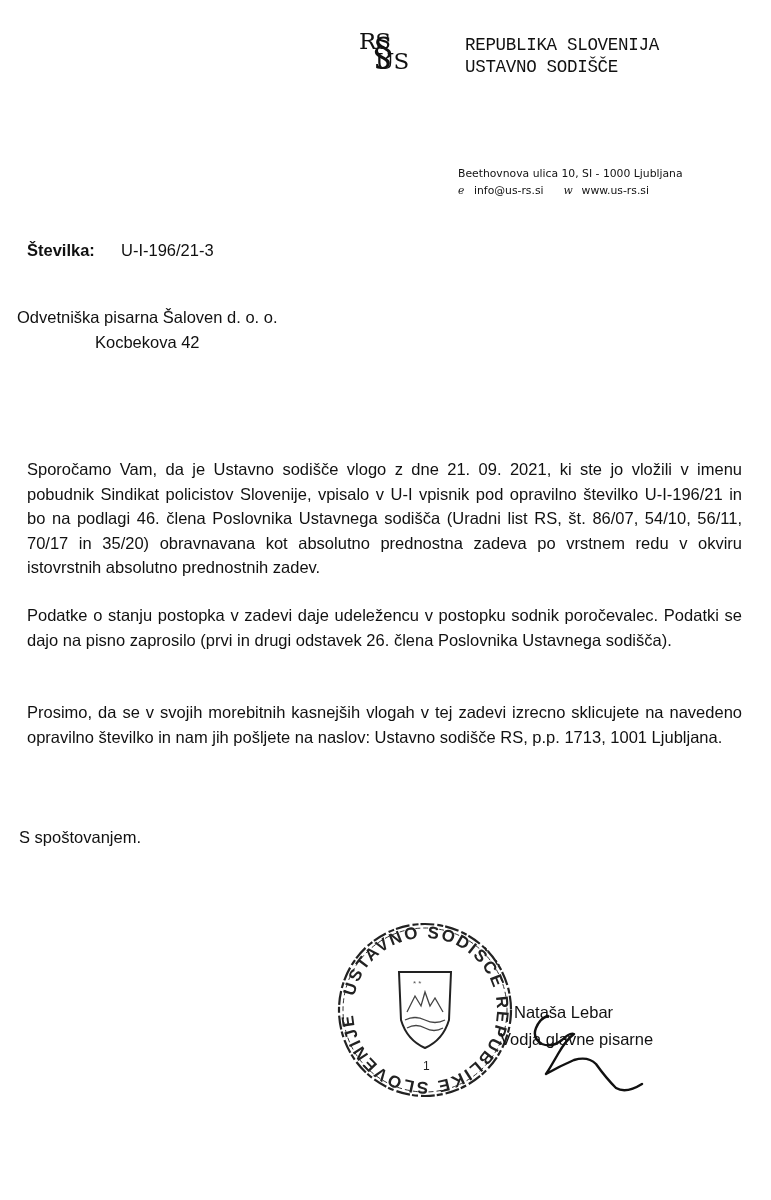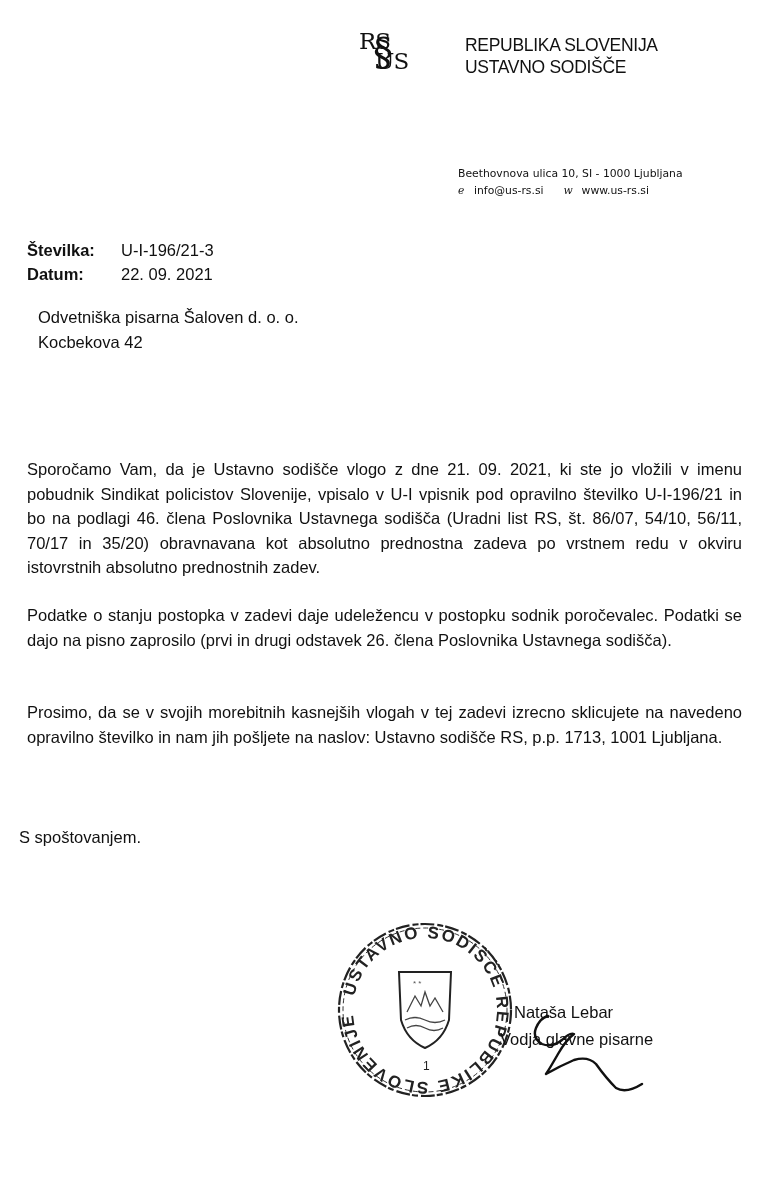--- a/index.html
+++ b/index.html
@@ -8,29 +8,29 @@
     color: #111; font-family: "Liberation Sans", sans-serif;
   }
   .abs { position: absolute; }
   .logo {
     left: 359px; top: 30px; width: 44px; height: 46px;
     font-family: "DejaVu Serif", serif; color: #111;
   }
   .logo .r { position: absolute; left: 0; top: 0; font-size: 23px; line-height: 23px; letter-spacing: -1px; }
   .logo .u { position: absolute; left: 16px; top: 20px; font-size: 23px; line-height: 23px; letter-spacing: -1px; }
   .logo .sec { position: absolute; left: 14px; top: 2px; font-size: 40px; line-height: 40px; }
-  .inst { left: 465px; top: 34px; font-family: Liberation Sans, sans-serif; font-size: 17.5px; line-height: 22px; color: #111; letter-spacing: -0.3px; }
+  .inst { left: 465px; top: 34px; font-family: Liberation Mono, monospace; font-size: 17.5px; line-height: 22px; color: #111; letter-spacing: -0.3px; }
   .contact { left: 458px; top: 165px; font-family: "DejaVu Sans", sans-serif; font-size: 10.8px; line-height: 17px; color: #111; }
   .contact .lbl { font-style: italic; font-family: "DejaVu Serif", serif; display: inline-block; width: 16px; }
   .contact .gap { display: inline-block; width: 20px; }
   .contact .lbl2 { font-style: italic; font-family: "DejaVu Serif", serif; display: inline-block; width: 18px; }
 
   .meta { left: 27px; top: 238px; font-size: 16.5px; line-height: 24px; }
   .meta .k { font-weight: bold; display: inline-block; width: 94px; }
-  .addr { left: 38px; top: 305px; font-size: 16.5px; line-height: 24.5px; }
+  .addr { left: 17px; top: 305px; font-size: 16.5px; line-height: 24.5px; text-align: center; }
   .para { left: 27px; width: 715px; font-size: 16.5px; line-height: 24.5px; text-align: justify; }
   .p1 { top: 457px; }
   .p2 { top: 603px; }
   .p3 { top: 700px; }
   .closing { left: 19px; top: 828px; font-size: 16.5px; }
   .signer { left: 514px; top: 999px; font-size: 16.5px; line-height: 27px; }
   .stamp { left: 335px; top: 920px; width: 180px; height: 180px; }
   .sig { left: 530px; top: 1010px; width: 125px; height: 95px; }
 </style>
 </head>
@@ -50,23 +50,20 @@
 <div class="abs contact">
   <div>Beethovnova ulica 10, SI - 1000 Ljubljana</div>
   <div>
     <span class="lbl">e</span><span>info@us-rs.si</span><span class="gap"></span><span class="lbl2">w</span><span>www.us-rs.si</span>
   </div>
 </div>
 
 <div class="abs meta">
   <div>
     <span class="k">Številka:</span><span>U-I-196/21-3</span>
-  </div>
-  <div>
-    <span class="k">Datum:</span><span>22. 09. 2021</span>
   </div>
 </div>
 
 <div class="abs addr">
   <div>Odvetniška pisarna Šaloven d. o. o.</div>
   <div>Kocbekova 42</div>
 </div>
 
 <div class="abs para p1">Sporočamo Vam, da je Ustavno sodišče vlogo z dne 21. 09. 2021, ki ste jo vložili v imenu pobudnik Sindikat policistov Slovenije, vpisalo v U-I vpisnik pod opravilno številko U-I-196/21 in bo na podlagi 46. člena Poslovnika Ustavnega sodišča (Uradni list RS, št. 86/07, 54/10, 56/11, 70/17 in 35/20) obravnavana kot absolutno prednostna zadeva po vrstnem redu v okviru istovrstnih absolutno prednostnih zadev.</div>
 <div class="abs para p2">Podatke o stanju postopka v zadevi daje udeležencu v postopku sodnik poročevalec. Podatki se dajo na pisno zaprosilo (prvi in drugi odstavek 26. člena Poslovnika Ustavnega sodišča).</div>

